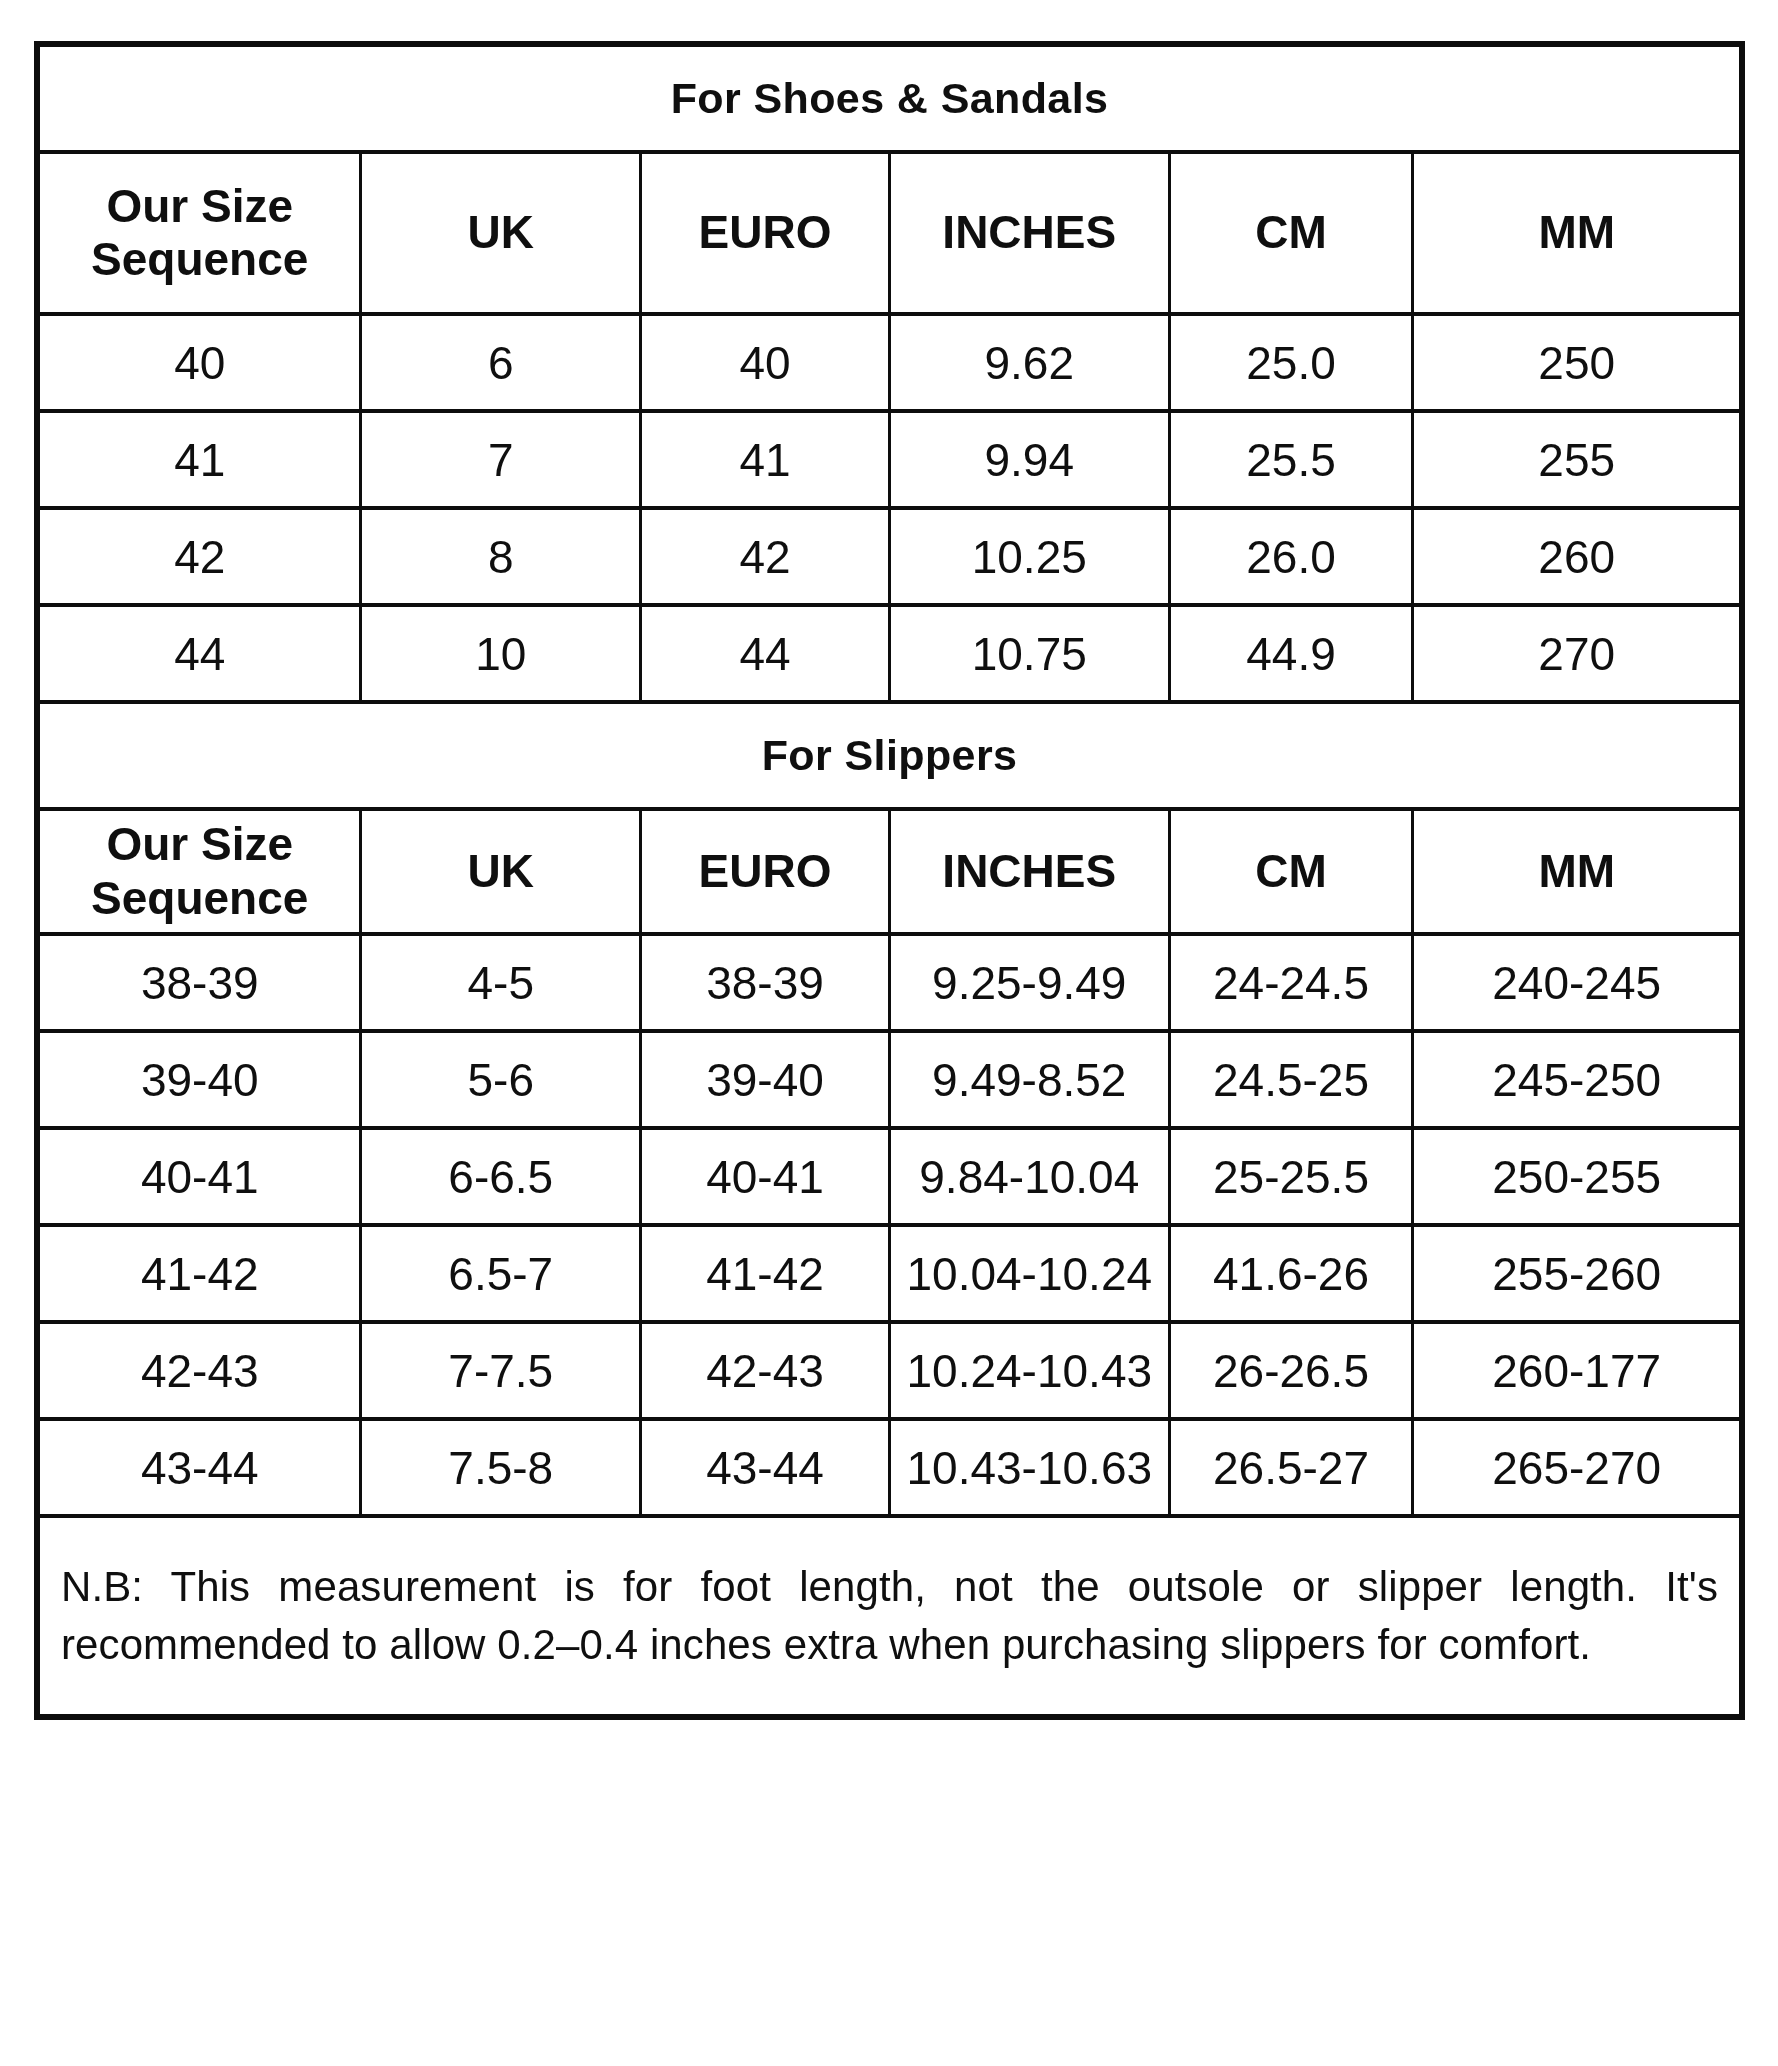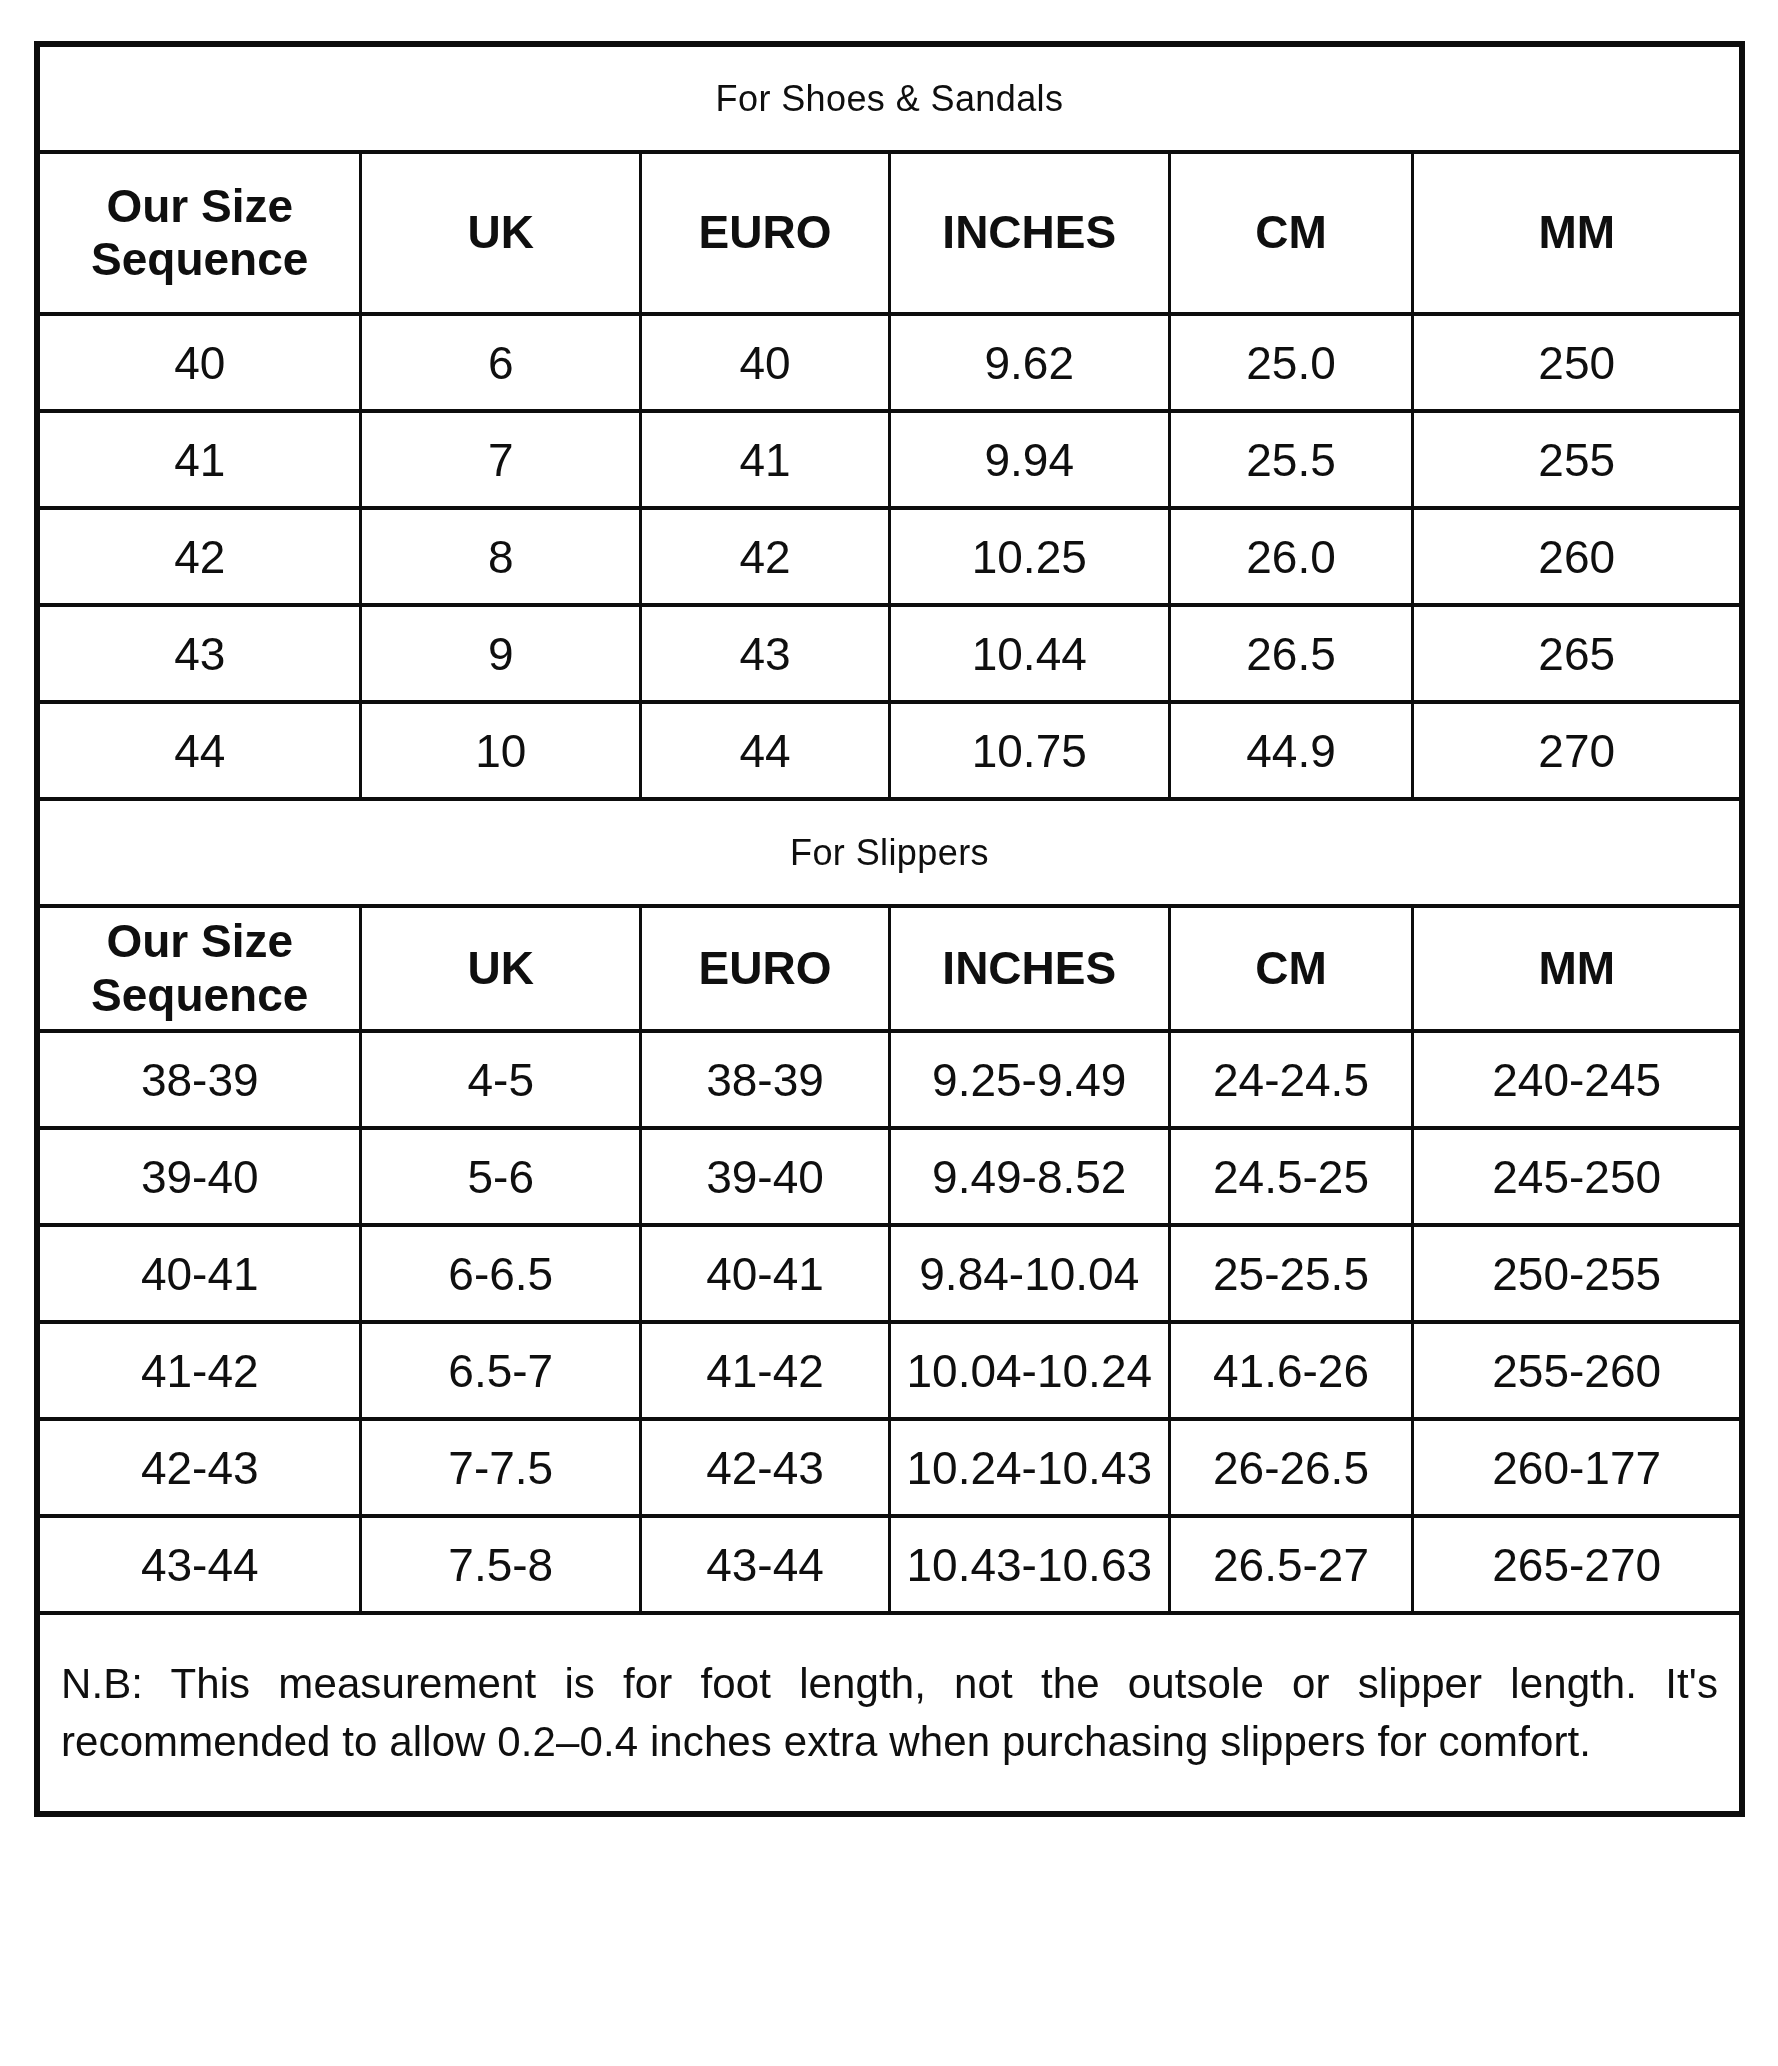--- a/index.html
+++ b/index.html
@@ -35,22 +35,22 @@
     border-bottom: 4.5px solid #0d0d0d;
     border-left: 3px solid #0d0d0d;
     border-right: 3px solid #0d0d0d;
     text-align: center;
     vertical-align: middle;
     background: #ffffff;
     overflow: hidden;
   }
   tr.title-row td {
     height: 101px;
-    font-size: 36px;
-    font-weight: normal;
+    font-size: 43px;
+    font-weight: bold;
     letter-spacing: 0.4px;
   }
   tr.header-row th {
     font-size: 46px;
     font-weight: bold;
     line-height: 1.16;
     padding: 0 7.5px;
   }
   tbody[data-rows-for="0"] tr.header-row th { height: 158px; }
   tbody[data-rows-for="1"] tr.header-row th { height: 121px; }
@@ -115,28 +115,20 @@
         </tr>
         <tr class="data-row">
           <td>42</td>
           <td>8</td>
           <td>42</td>
           <td>10.25</td>
           <td>26.0</td>
           <td>260</td>
         </tr>
         <tr class="data-row">
-          <td>43</td>
-          <td>9</td>
-          <td>43</td>
-          <td>10.44</td>
-          <td>26.5</td>
-          <td>265</td>
-        </tr>
-        <tr class="data-row">
           <td>44</td>
           <td>10</td>
           <td>44</td>
           <td>10.75</td>
           <td>44.9</td>
           <td>270</td>
         </tr>
       </tbody>
 
     <tbody data-rows-for="1">

